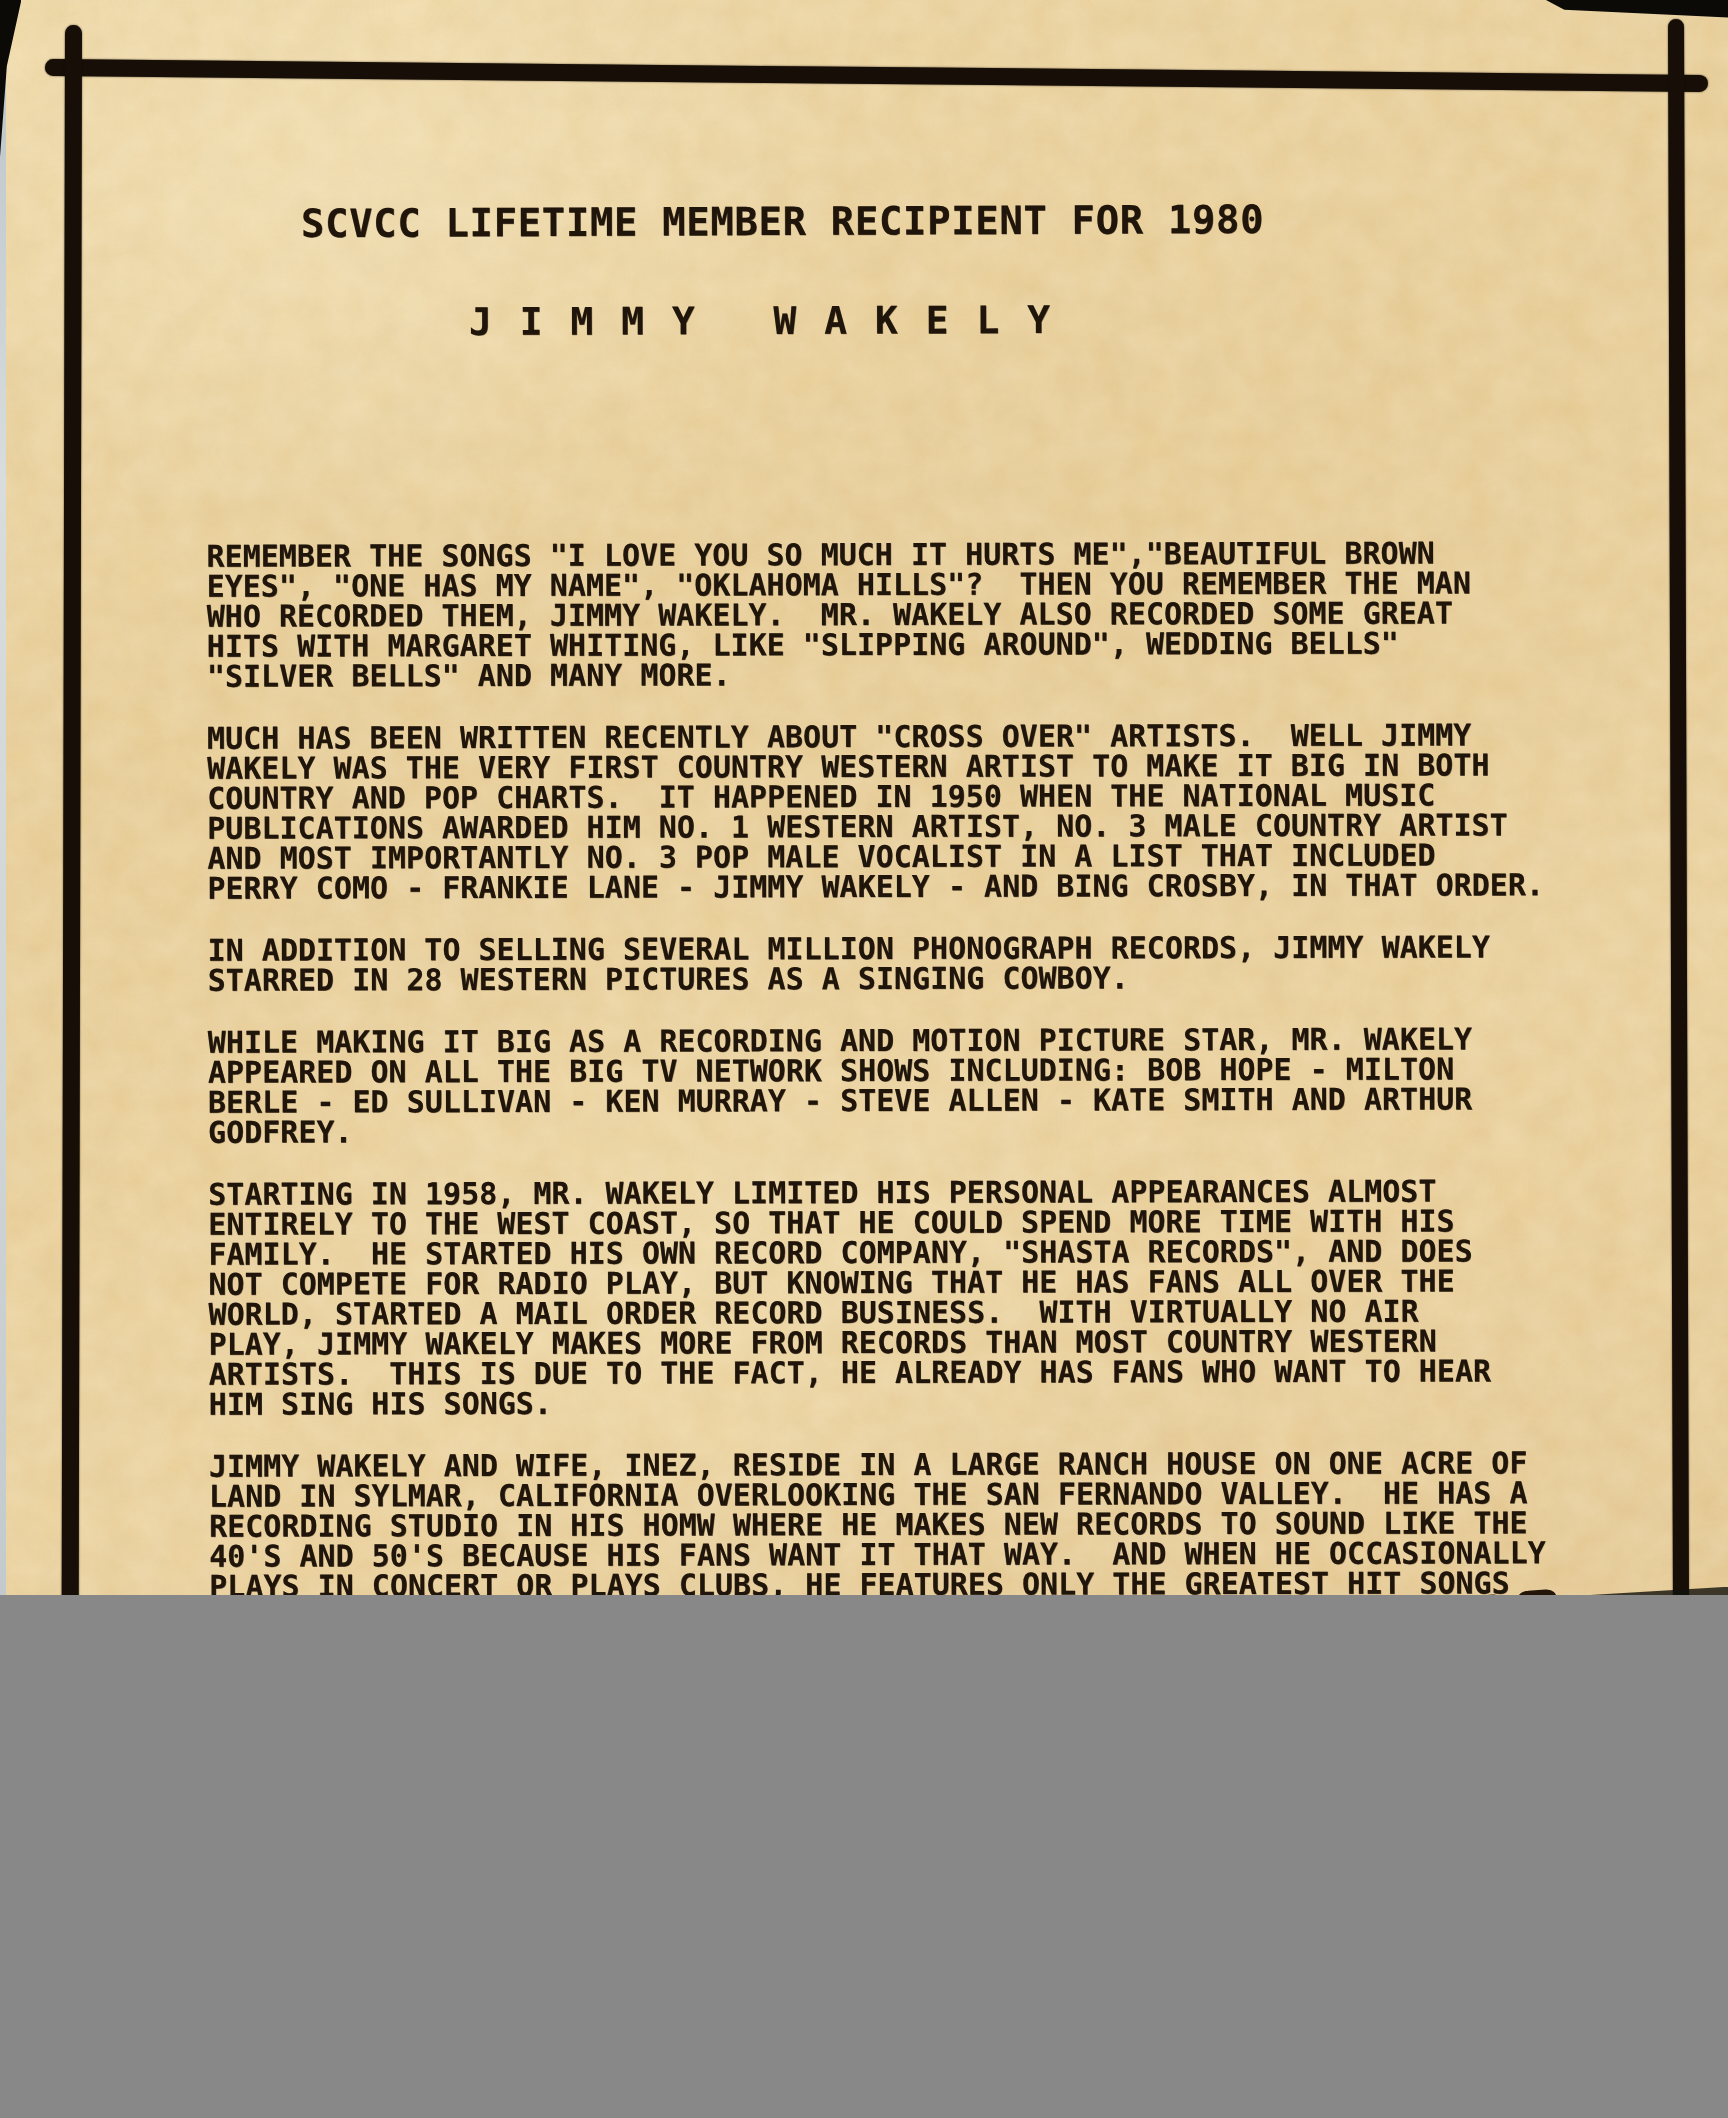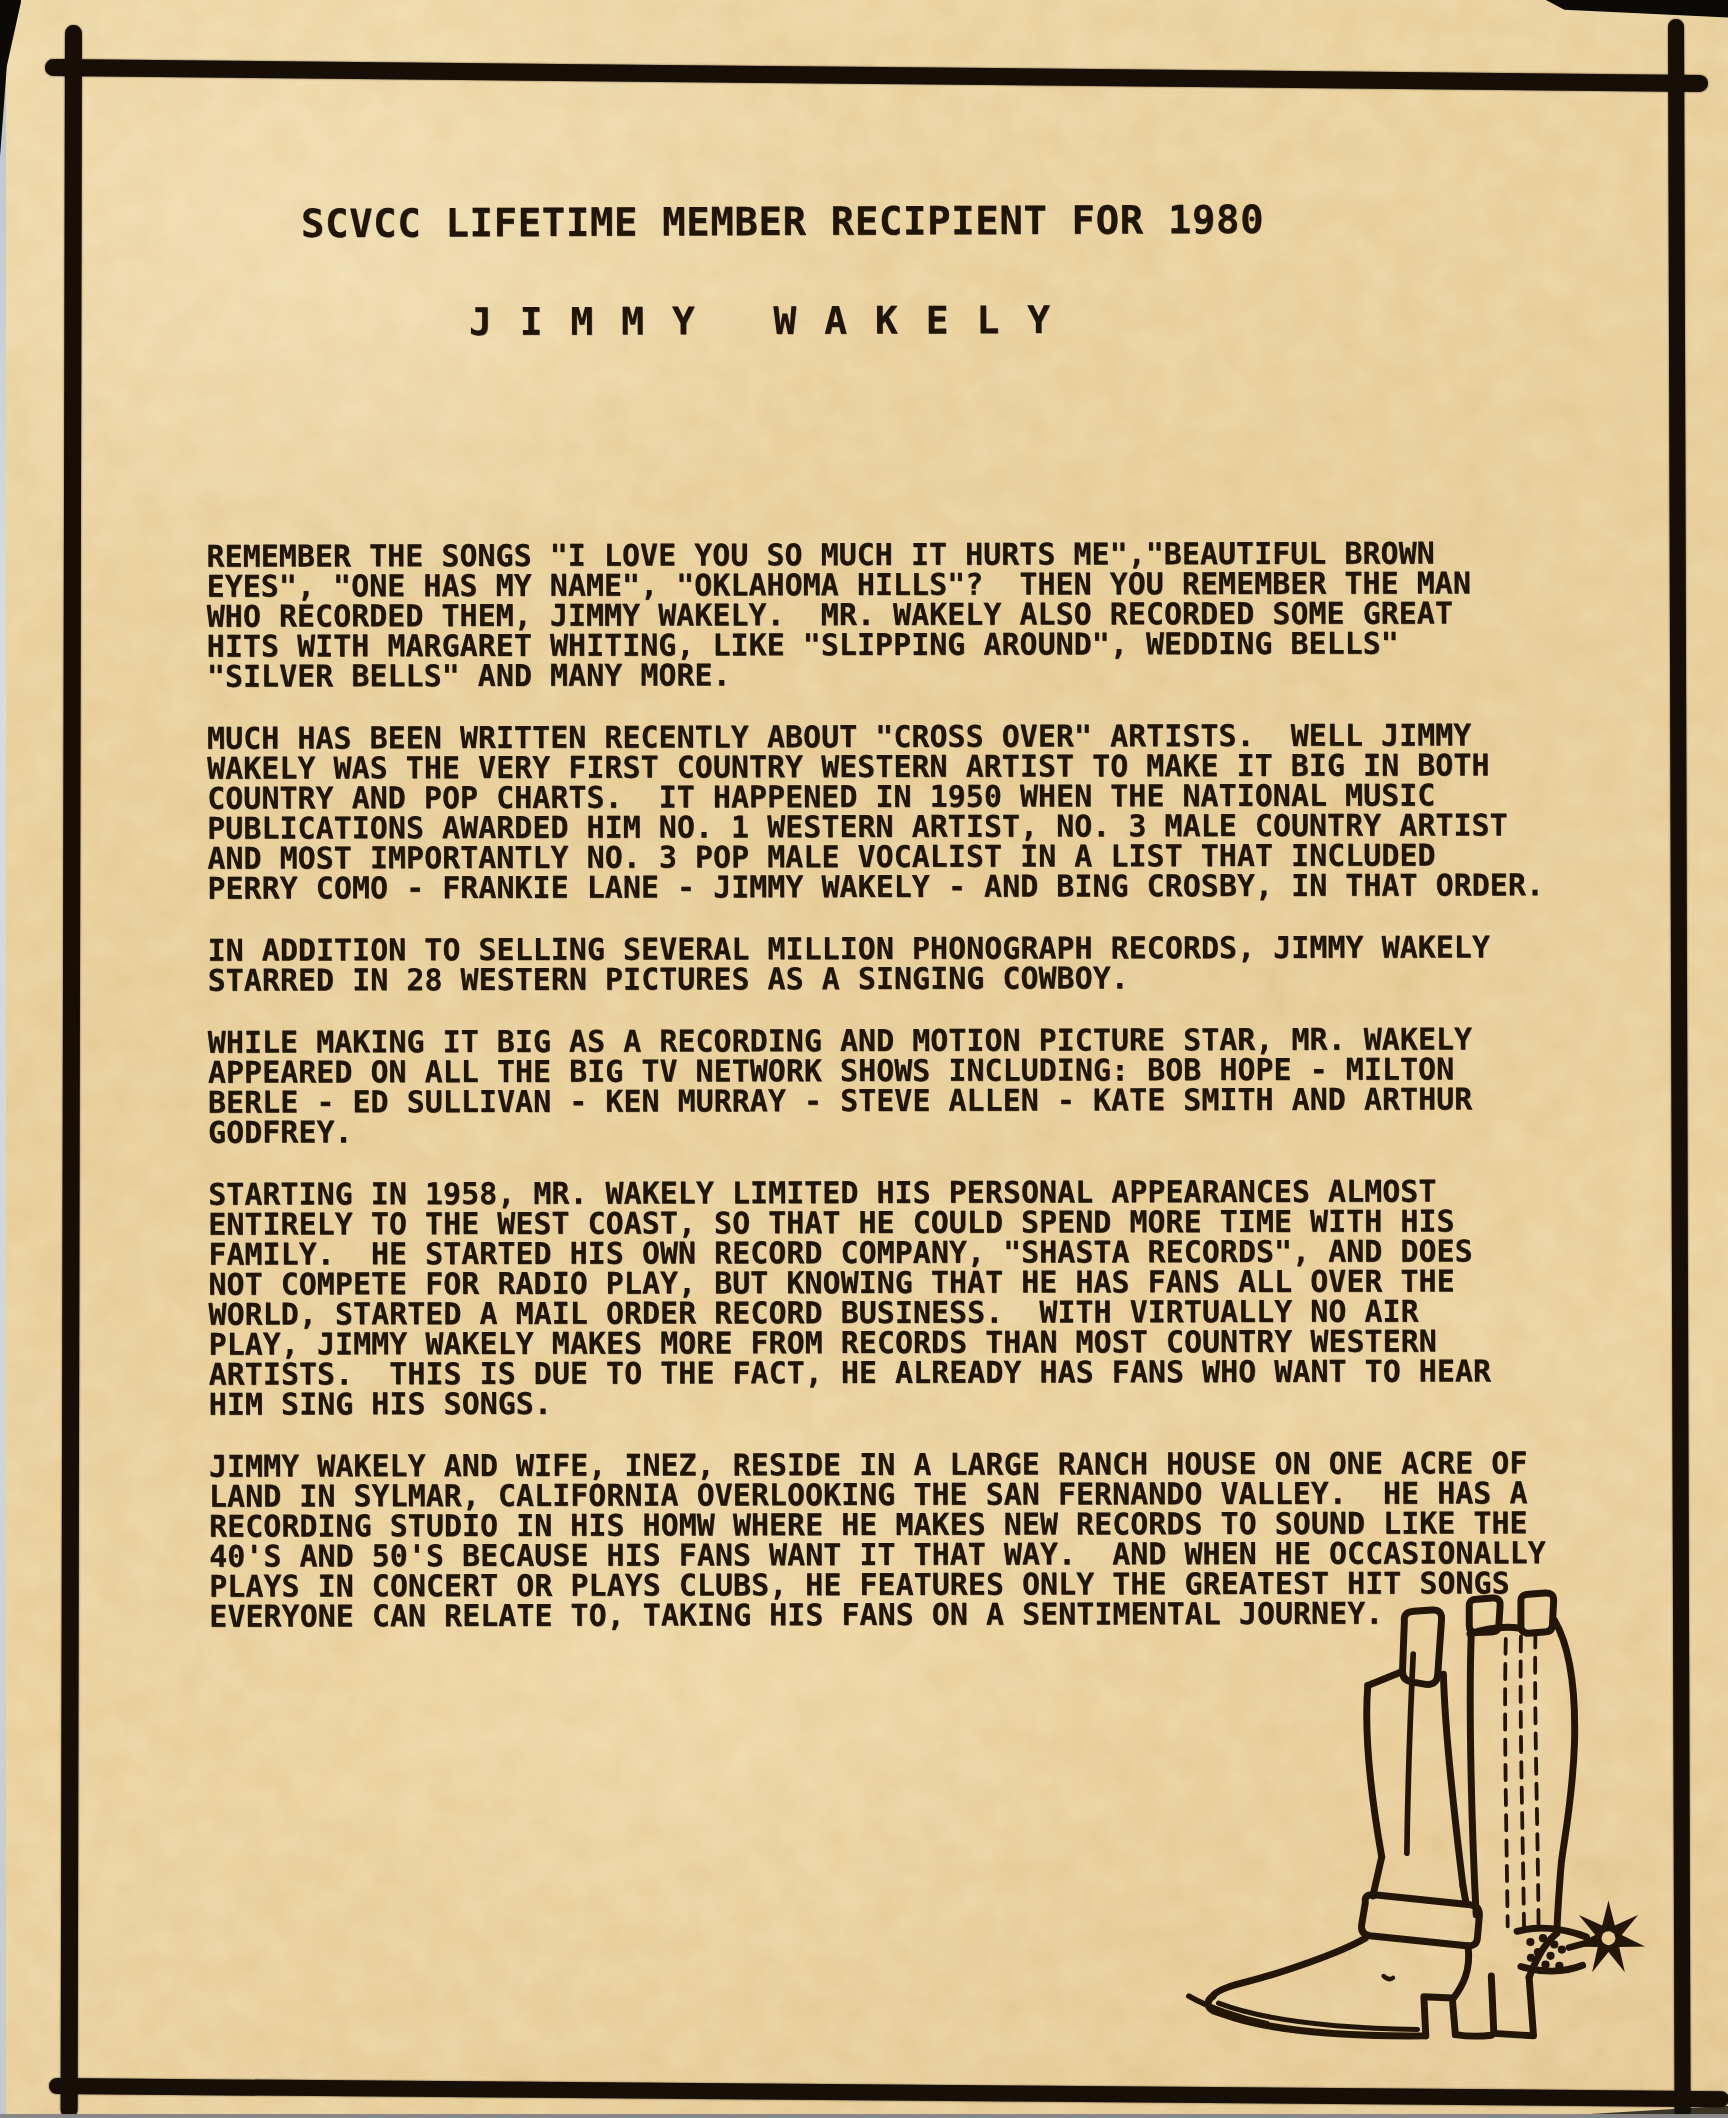--- a/index.html
+++ b/index.html
@@ -1,18 +1,18 @@
 <!DOCTYPE html>
 <html style="--paper: #eacd95; --ink: #20150a; --border: #170f07;font-size:10px"><head>
 <meta charset="utf-8">
 <style>
   html,body{margin:0;padding:0;background:#888;}
   .page{
     position:relative;
-    width:1729px;height:2114px;
+    width:1729px;height:1595px;
     background:
       radial-gradient(882px 567px at 20% 12%, rgba(255,245,210,.35), rgba(255,245,210,0) 60%),
       radial-gradient(1008px 693px at 75% 45%, rgba(222,190,128,.30), rgba(222,190,128,0) 65%),
       radial-gradient(756px 567px at 40% 80%, rgba(250,235,190,.30), rgba(250,235,190,0) 60%),
       linear-gradient(160deg,#efd6a0 0%,#e8cb91 38%,#ecd098 68%,#e5c68c 100%);
     overflow:hidden;
     font-family:"DejaVu Sans Mono","Liberation Mono",monospace;
     color:var(--ink,#20150a);
   }
   .texture{position:absolute;inset:0;pointer-events:none;}

